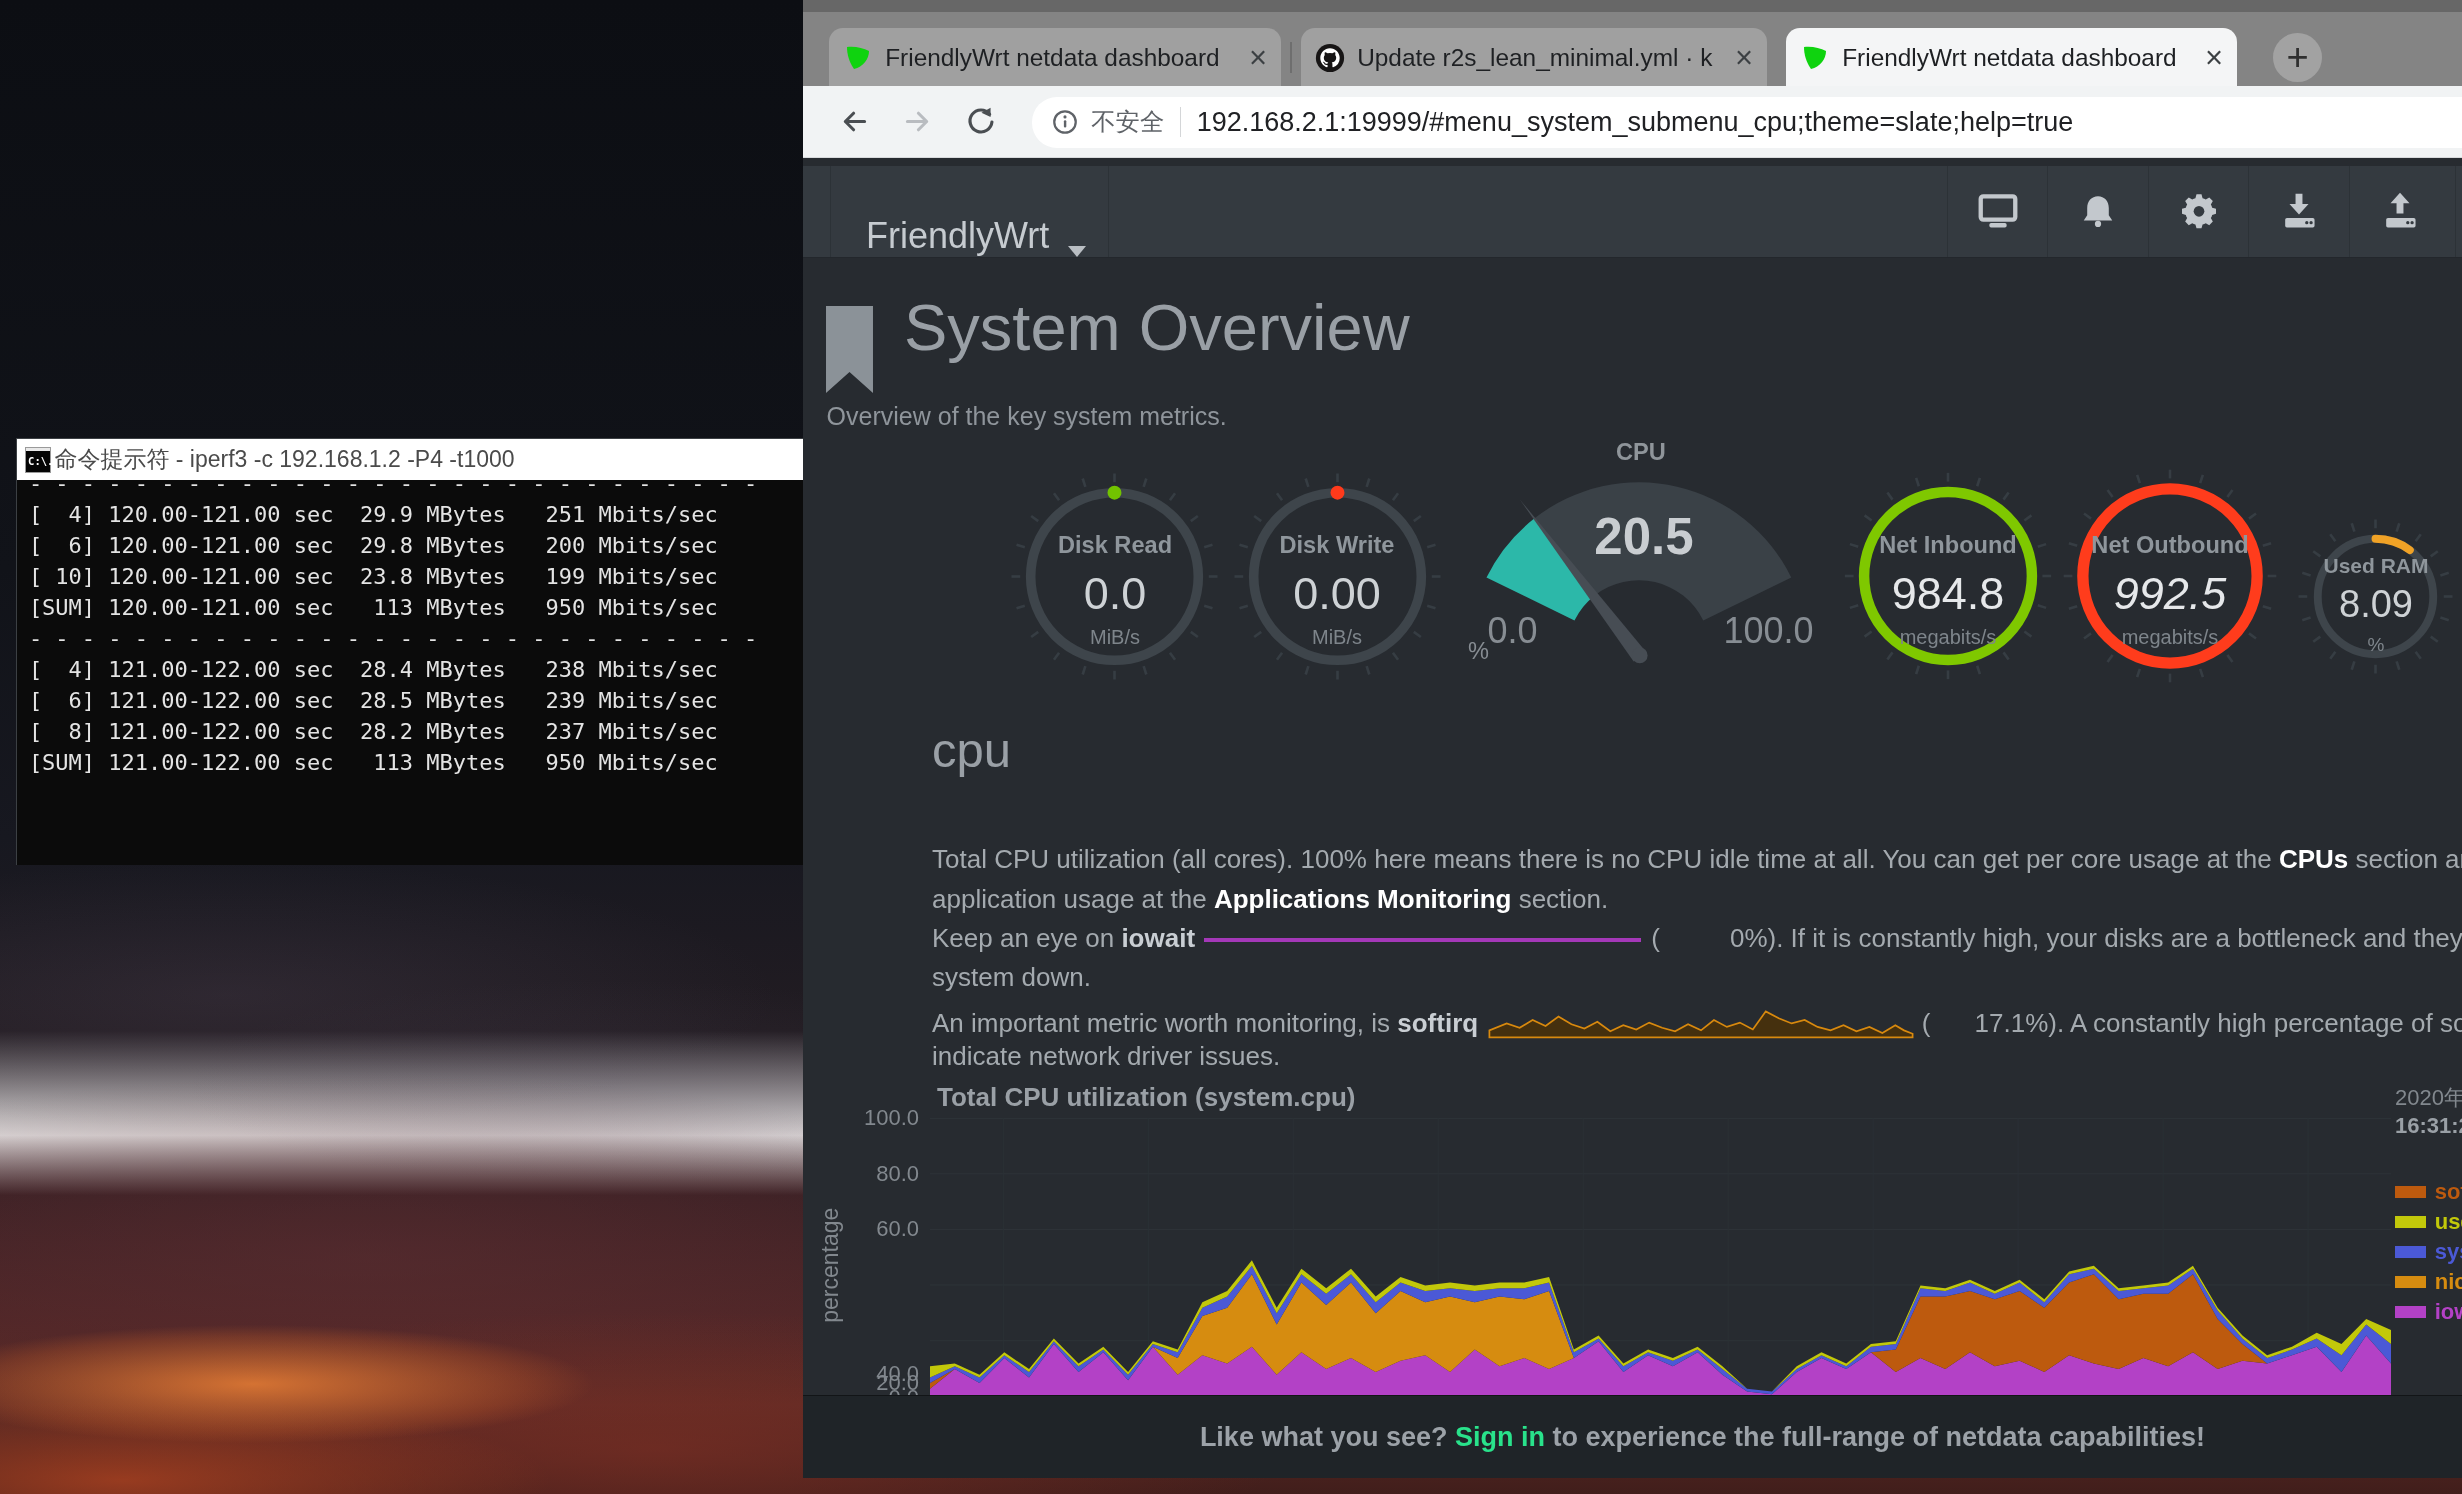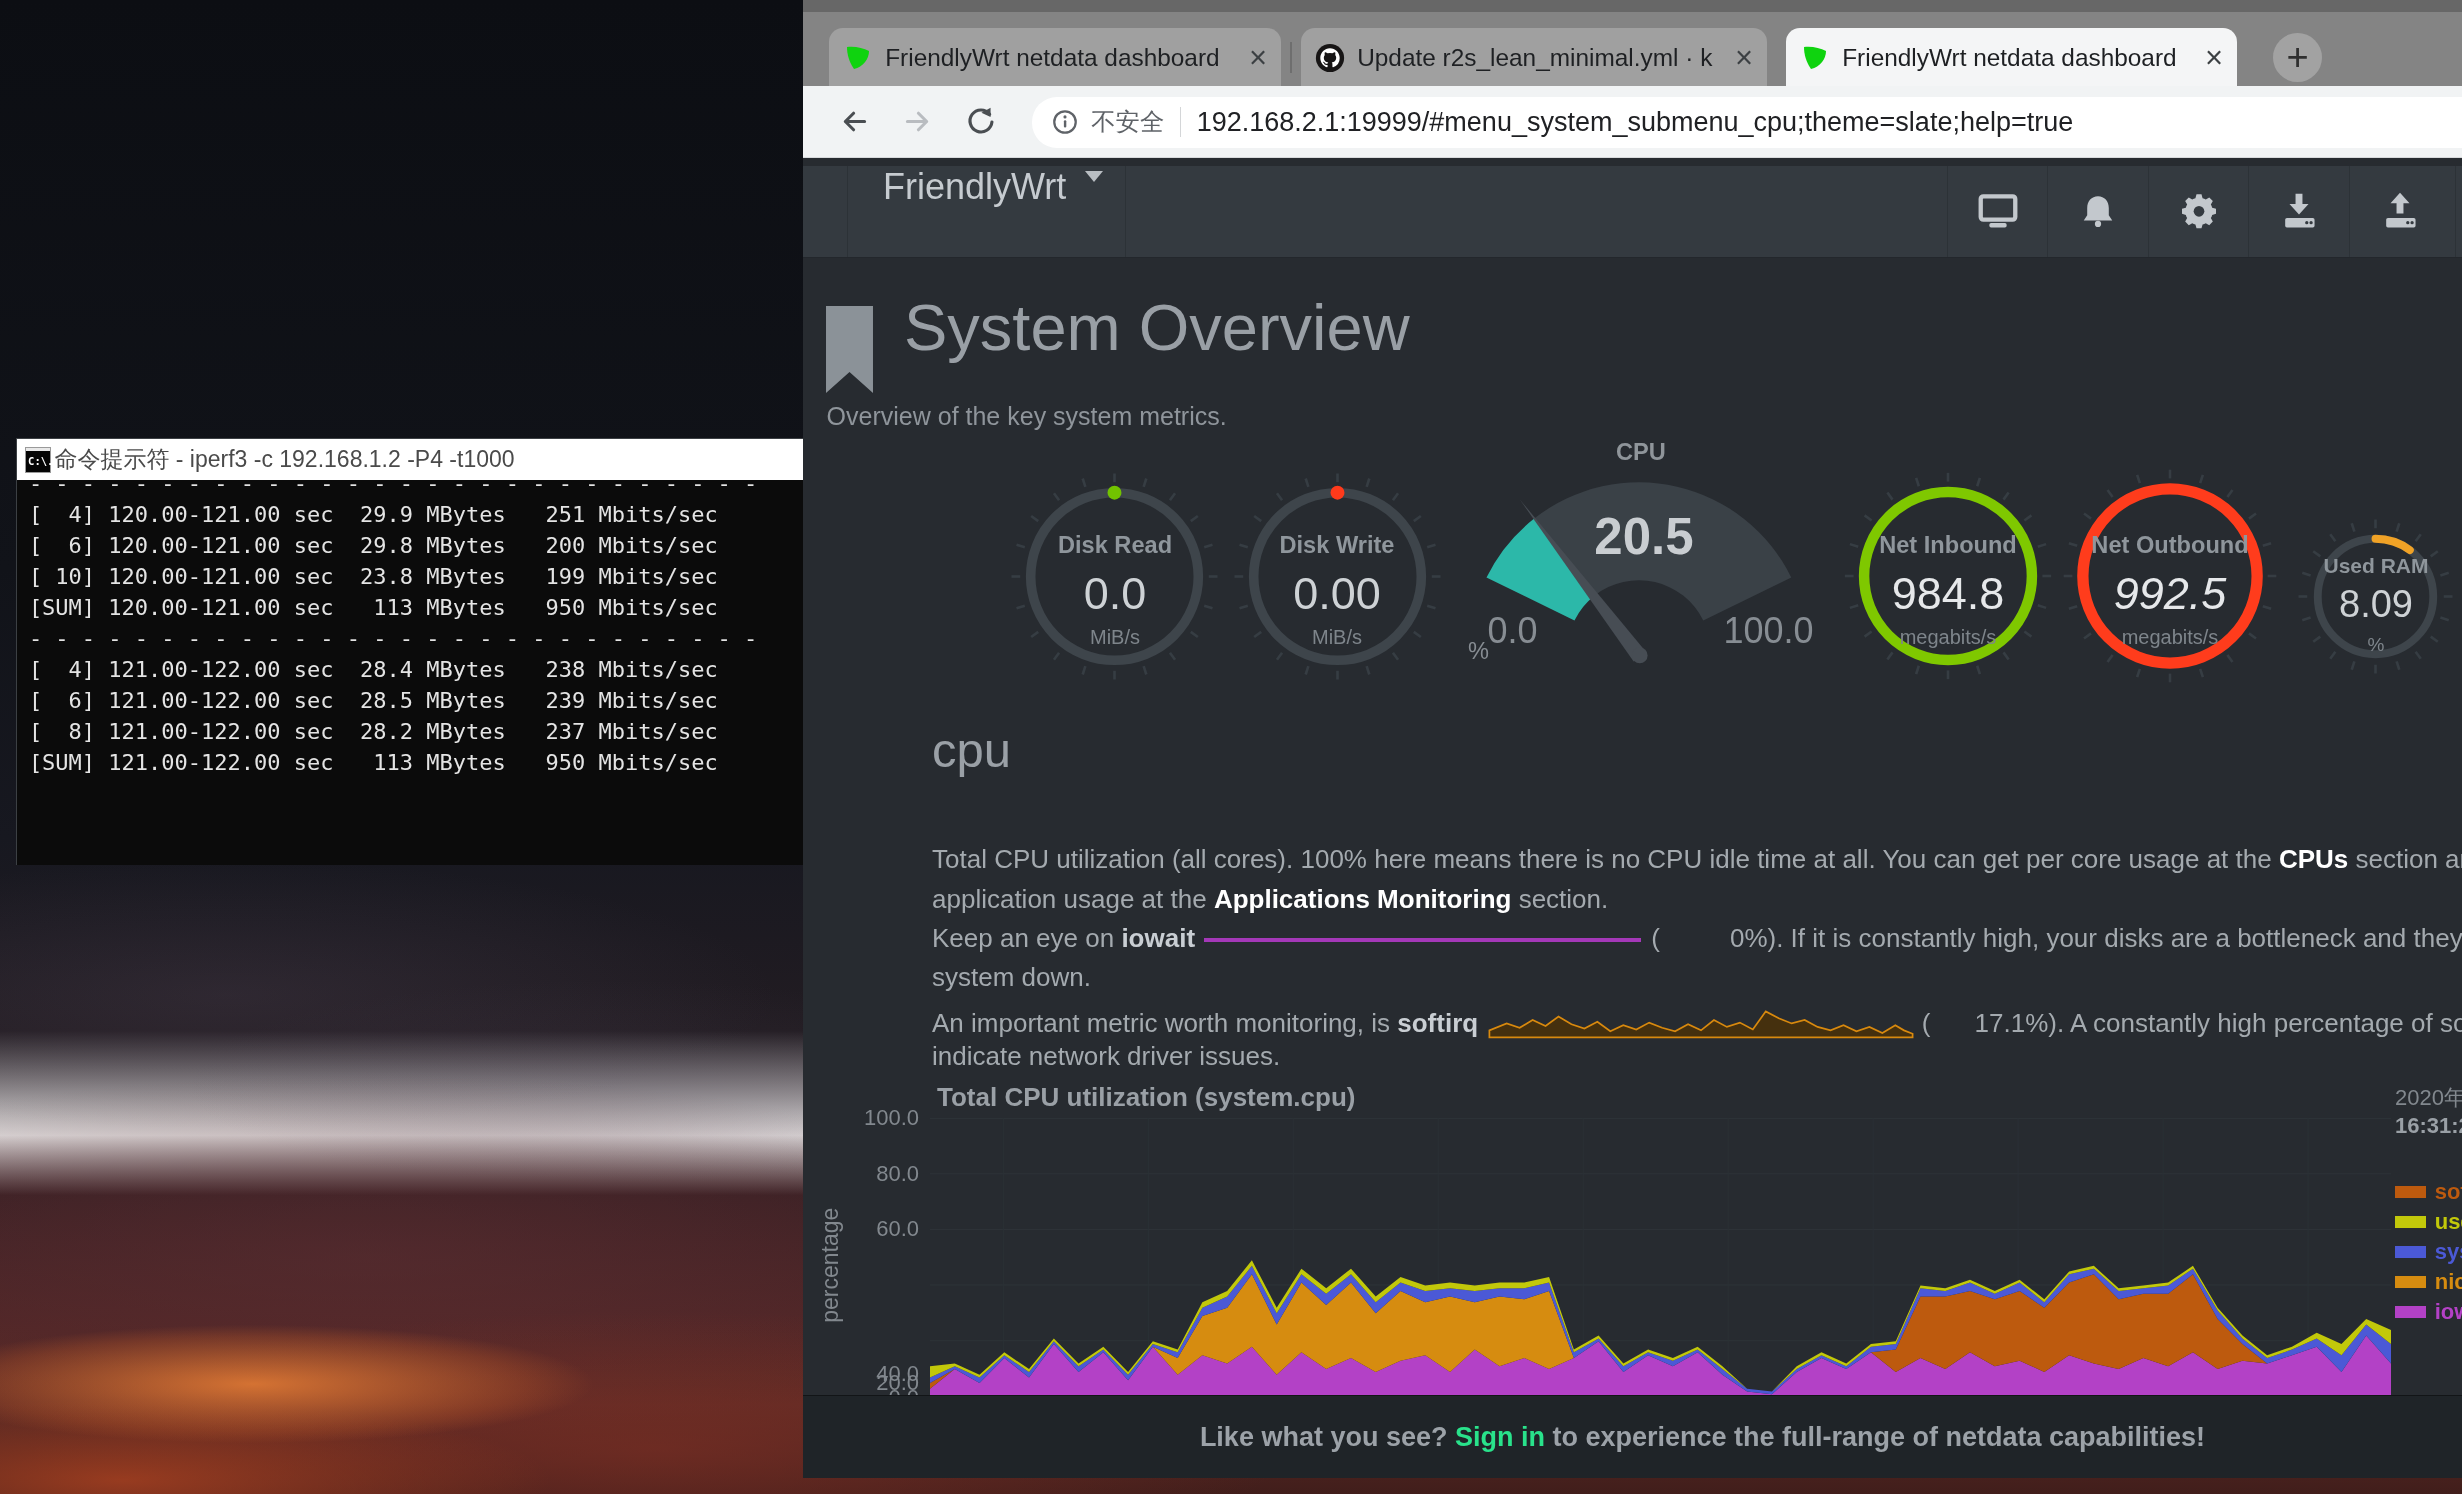--- a/index.html
+++ b/index.html
@@ -38,21 +38,21 @@
   .newtab{position:absolute;left:1470px;top:33px;width:49px;height:49px;border-radius:50%;background:#a2a2a2;display:flex;align-items:center;justify-content:center;font-size:38px;color:#2f2f2f;}
   .toolbar{position:absolute;left:0;top:86px;width:100%;height:72px;background:#f1f3f4;border-bottom:0.9px solid #d8dadc;box-sizing:border-box;}
   .navic{position:absolute;top:19px;width:33px;height:33px;}
   .omnibox{position:absolute;left:229px;top:10.5px;width:1546px;height:51px;background:#ffffff;border-radius:25px;display:flex;align-items:center;padding:0 7px 0 19px;box-sizing:border-box;}
   .omni-sec{font-size:24.4px;color:#5f6368;margin-left:12.2px;white-space:nowrap;}
   .omni-sep{width:0.9px;height:30px;background:#d4d6d8;margin:0 15.7px;}
   .omni-url{font-size:27px;color:#202124;white-space:nowrap;overflow:hidden;}
   
   .page{position:absolute;left:0;top:158px;width:100%;height:1320px;background:#272b30;overflow:hidden;}
   .nd-navbar{position:absolute;left:0;top:7.9px;width:100%;height:92px;background:#343a40;border-bottom:0.9px solid #23272c;box-sizing:border-box;}
-  .nd-host{position:absolute;left:44px;top:0;width:279px;height:91px;border-left:0.9px solid #2c3237;border-right:0.9px solid #2c3237;display:flex;align-items:flex-start;padding-left:35px;box-sizing:border-box;}
+  .nd-host{position:absolute;left:27px;top:0;width:279px;height:91px;border-left:0.9px solid #2c3237;border-right:0.9px solid #2c3237;display:flex;align-items:flex-end;padding-left:35px;box-sizing:border-box;}
   .nd-host-label{font-size:36px;color:#c6cbd0;}
   .caret{width:0;height:0;border-left:9.6px solid transparent;border-right:9.6px solid transparent;border-top:11.4px solid #b9bec3;margin-left:19px;margin-top:5.2px;}
   .nd-btn{position:absolute;top:0;width:100px;height:91px;border-left:0.9px solid #2c3237;display:flex;align-items:center;justify-content:center;}
   .nd-head-title{position:absolute;left:101px;top:132px;font-size:65px;color:#999fa5;white-space:nowrap;}
   .bookmark{position:absolute;left:23px;top:148px;}
   .nd-sub{position:absolute;left:23.6px;top:244px;font-size:25px;color:#8f959b;white-space:nowrap;}
   
   .gauge-label{position:absolute;width:262px;text-align:center;font-size:23.6px;font-weight:bold;color:#8f969c;}
   .gauge-value{position:absolute;width:262px;text-align:center;font-size:45px;color:#ced2d5;}
   .gauge-value.bright{color:#e6e8ea;}

